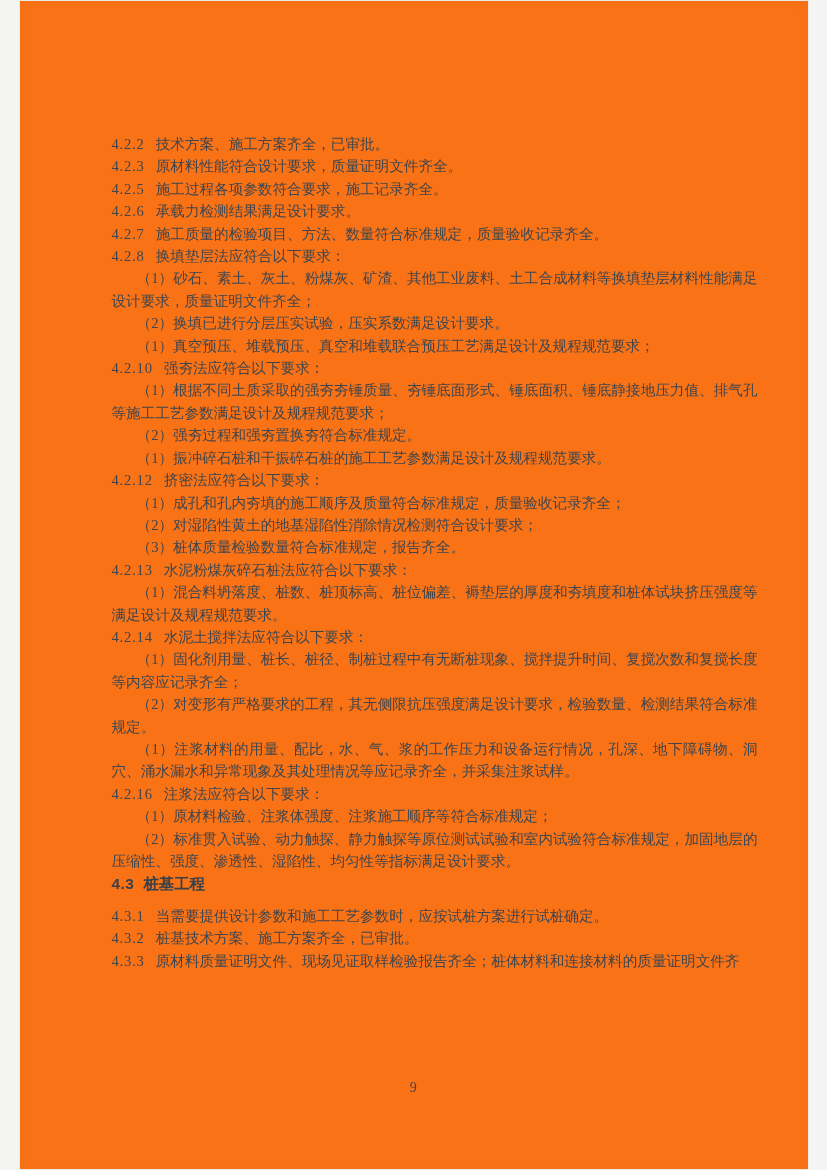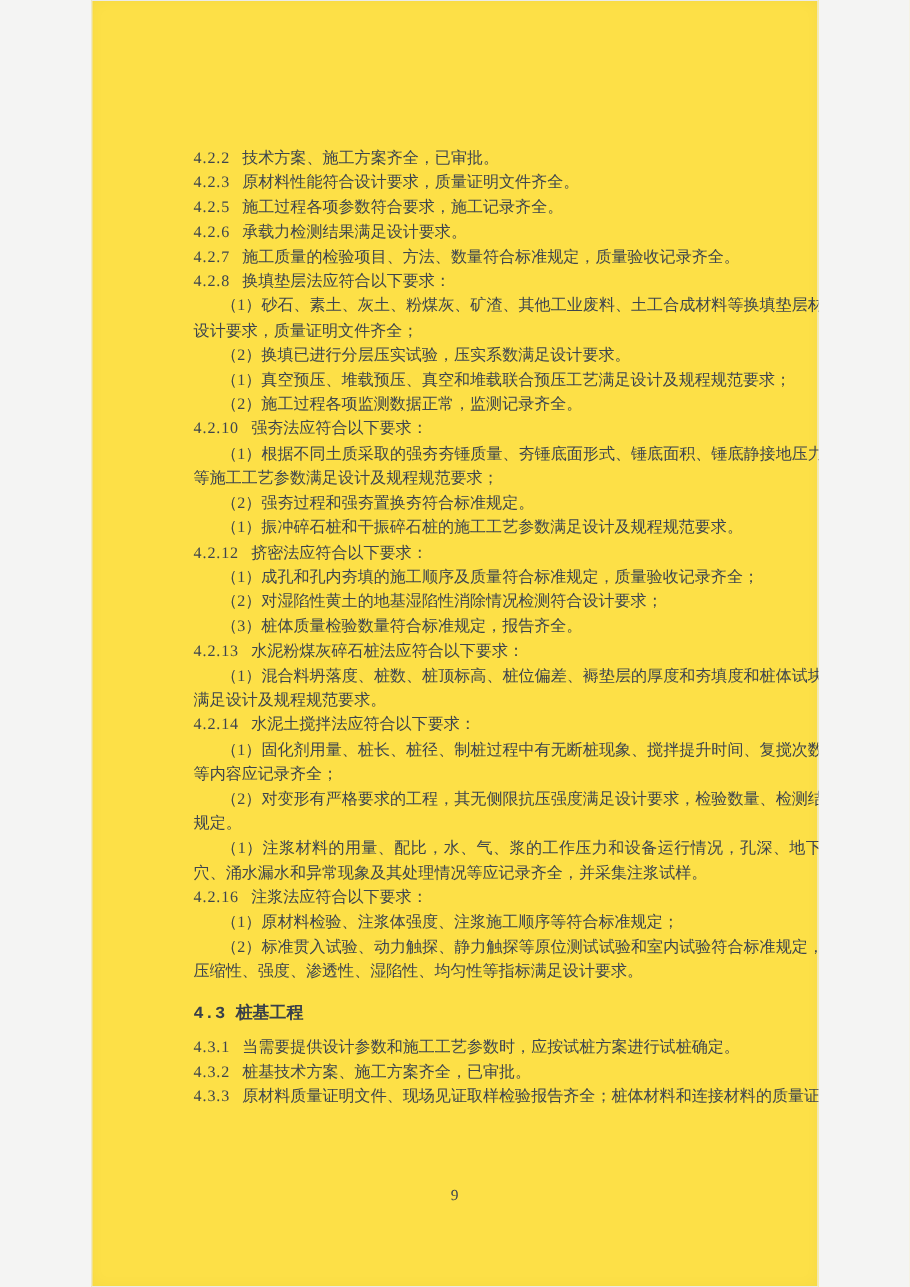--- a/index.html
+++ b/index.html
@@ -2,24 +2,24 @@
 <html><head>
 <meta charset="utf-8">
 <style>
   html, body {
     margin: 0;
     padding: 0;
     background: #f4f4f3;
   }
   .scan-page {
     position: relative;
-    width: 661px;
+    width: 790px;
     height: 1170px;
     margin: 0 auto;
-    background: #fde047;
+    background: #f97316;
     box-shadow: inset 0 0 0 1px #ebebe9, inset 0 0 14px rgba(0,0,0,0.04);
     font-family: "Liberation Serif", "DejaVu Serif", serif;
     color: #3e454e;
     overflow: hidden;
   }
   .content {
     position: absolute;
     left: 93px;
     top: 133px;
     width: 646px;
@@ -34,25 +34,25 @@
   .kind-item {
     text-indent: 1.72em;
   }
   .num {
     letter-spacing: 0.8px;
     margin-right: 11px;
     white-space: nowrap;
     text-align: right;
   }
   .kind-heading {
-    font-family: Liberation Mono, monospace;
+    font-family: Liberation Sans, sans-serif;
     font-weight: bold;
     font-size: 15.4px;
     color: #39404a;
-    margin-top: 15px;
+    margin-top: 1px;
     margin-bottom: 9px;
   }
   .kind-heading .num {
     letter-spacing: 0.5px;
     margin-right: 9px;
   }
   .clip {
     white-space: nowrap;
     overflow: hidden;
     text-align: left;
@@ -75,21 +75,20 @@
   <div class="content" id="doc-content">
       <p class="block kind-clause"><span class="num">4.2.2</span><span class="txt">技术方案、施工方案齐全，已审批。</span></p>
       <p class="block kind-clause"><span class="num">4.2.3</span><span class="txt">原材料性能符合设计要求，质量证明文件齐全。</span></p>
       <p class="block kind-clause"><span class="num">4.2.5</span><span class="txt">施工过程各项参数符合要求，施工记录齐全。</span></p>
       <p class="block kind-clause"><span class="num">4.2.6</span><span class="txt">承载力检测结果满足设计要求。</span></p>
       <p class="block kind-clause"><span class="num">4.2.7</span><span class="txt">施工质量的检验项目、方法、数量符合标准规定，质量验收记录齐全。</span></p>
       <p class="block kind-clause"><span class="num">4.2.8</span><span class="txt">换填垫层法应符合以下要求：</span></p>
       <p class="block kind-item"><span class="txt">（1）砂石、素土、灰土、粉煤灰、矿渣、其他工业废料、土工合成材料等换填垫层材料性能满足设计要求，质量证明文件齐全；</span></p>
       <p class="block kind-item"><span class="txt">（2）换填已进行分层压实试验，压实系数满足设计要求。</span></p>
       <p class="block kind-item"><span class="txt">（1）真空预压、堆载预压、真空和堆载联合预压工艺满足设计及规程规范要求；</span></p>
-      <p class="block kind-item"><span class="txt">（2）施工过程各项监测数据正常，监测记录齐全。</span></p>
       <p class="block kind-clause"><span class="num">4.2.10</span><span class="txt">强夯法应符合以下要求：</span></p>
       <p class="block kind-item"><span class="txt">（1）根据不同土质采取的强夯夯锤质量、夯锤底面形式、锤底面积、锤底静接地压力值、排气孔等施工工艺参数满足设计及规程规范要求；</span></p>
       <p class="block kind-item"><span class="txt">（2）强夯过程和强夯置换夯符合标准规定。</span></p>
       <p class="block kind-item"><span class="txt">（1）振冲碎石桩和干振碎石桩的施工工艺参数满足设计及规程规范要求。</span></p>
       <p class="block kind-clause"><span class="num">4.2.12</span><span class="txt">挤密法应符合以下要求：</span></p>
       <p class="block kind-item"><span class="txt">（1）成孔和孔内夯填的施工顺序及质量符合标准规定，质量验收记录齐全；</span></p>
       <p class="block kind-item"><span class="txt">（2）对湿陷性黄土的地基湿陷性消除情况检测符合设计要求；</span></p>
       <p class="block kind-item"><span class="txt">（3）桩体质量检验数量符合标准规定，报告齐全。</span></p>
       <p class="block kind-clause"><span class="num">4.2.13</span><span class="txt">水泥粉煤灰碎石桩法应符合以下要求：</span></p>
       <p class="block kind-item"><span class="txt">（1）混合料坍落度、桩数、桩顶标高、桩位偏差、褥垫层的厚度和夯填度和桩体试块挤压强度等满足设计及规程规范要求。</span></p>

